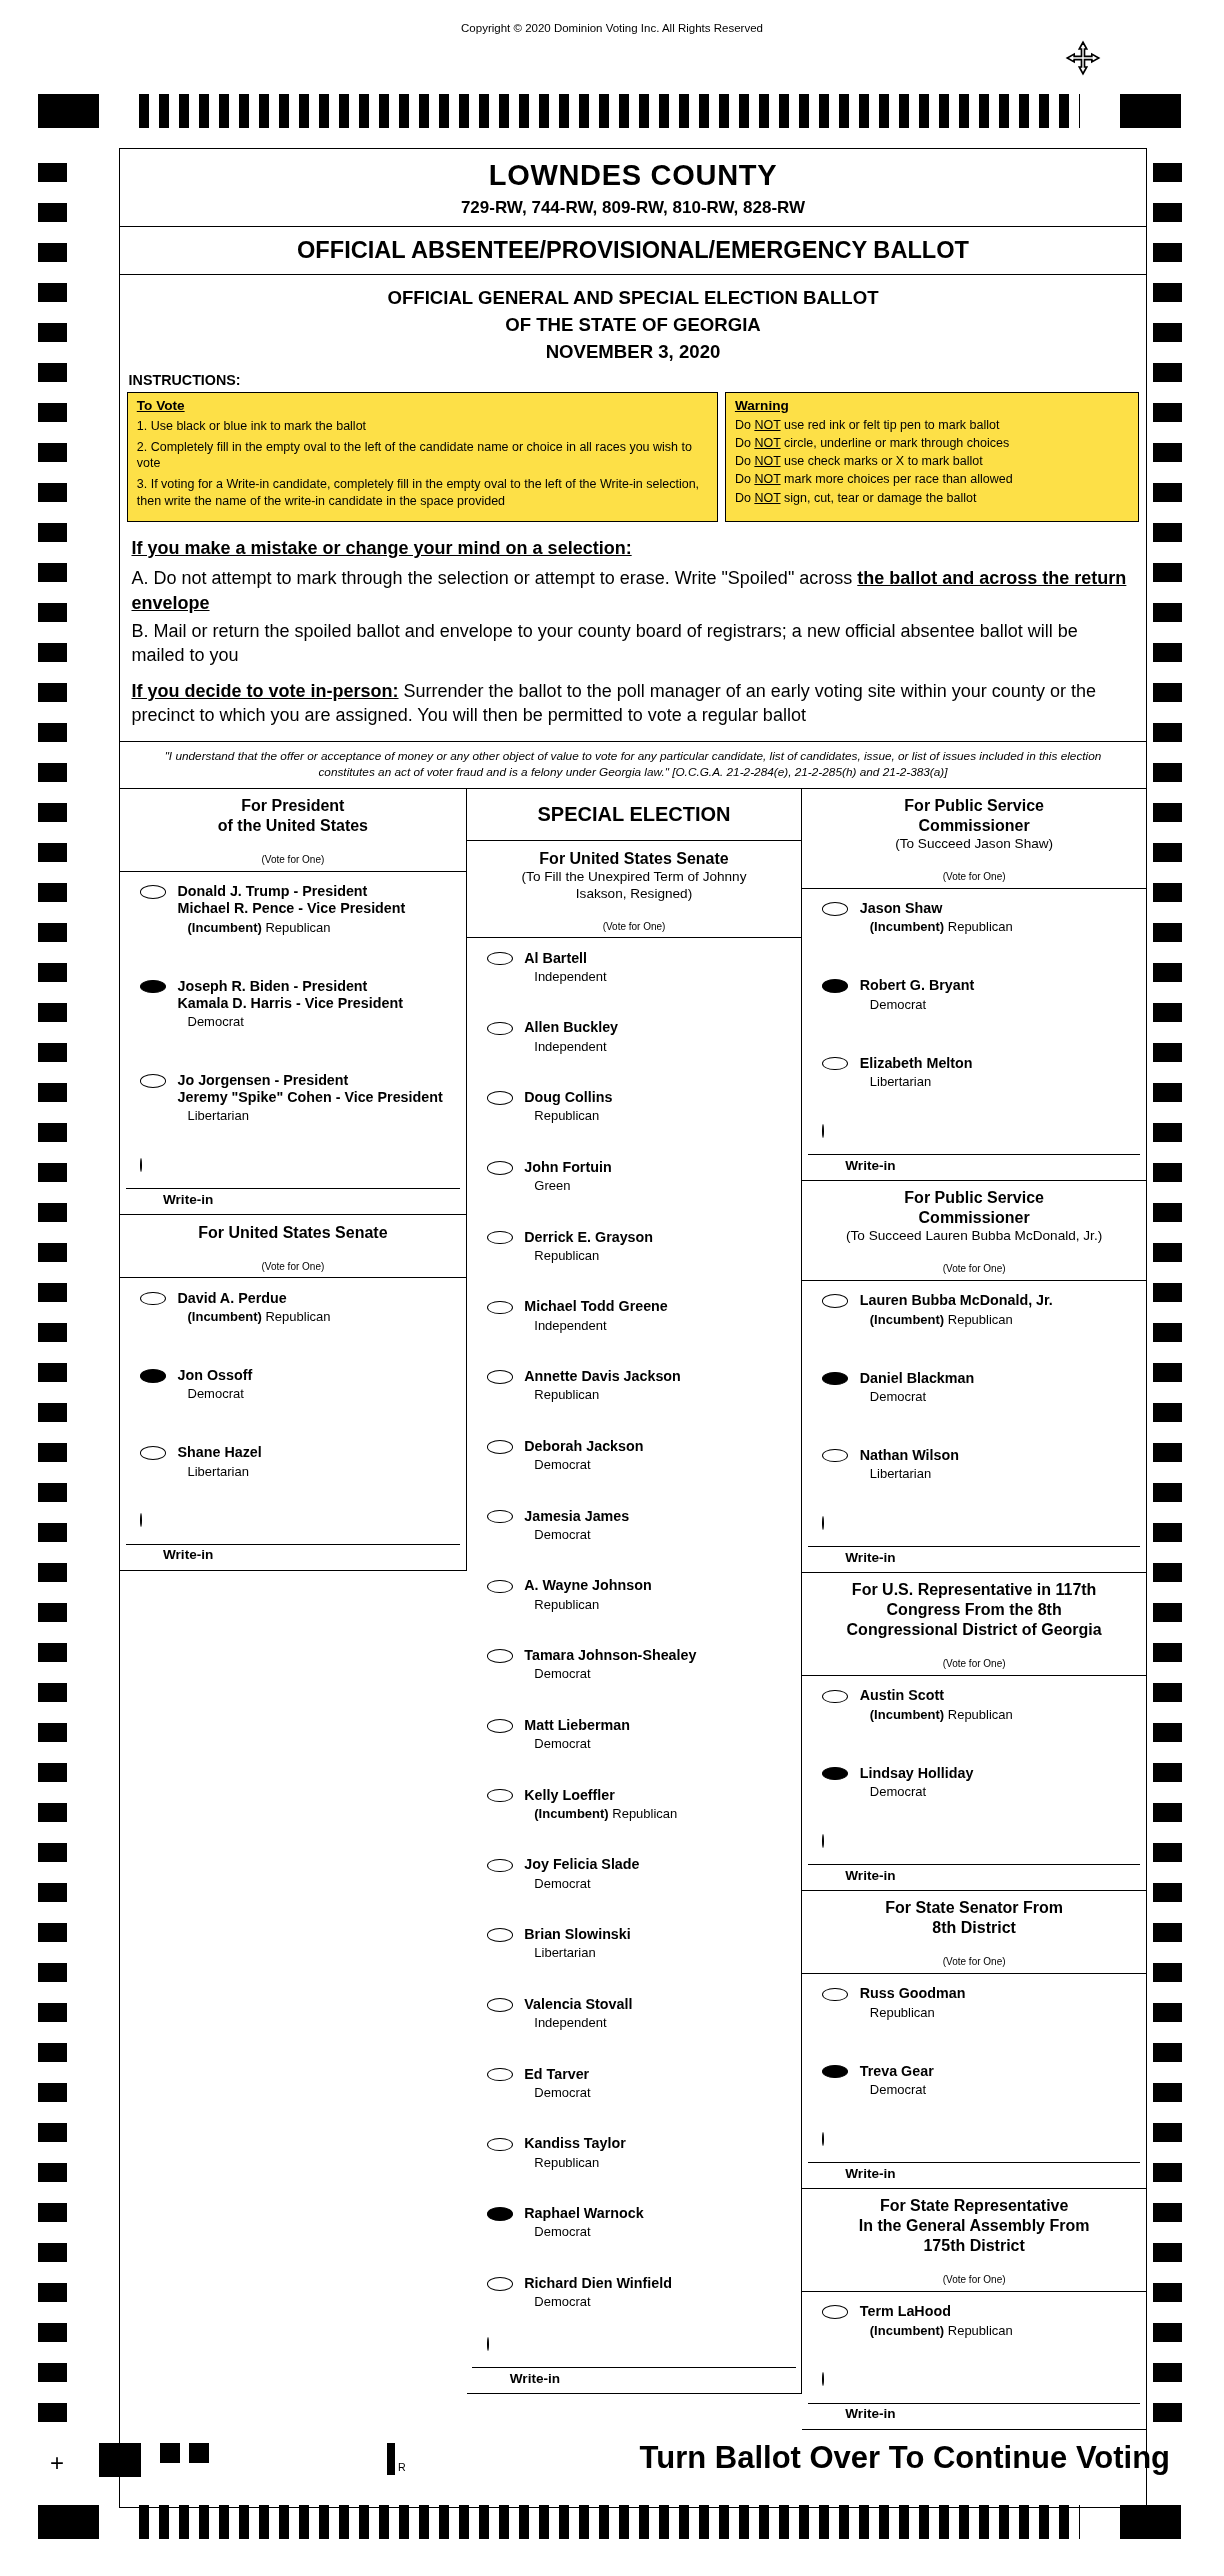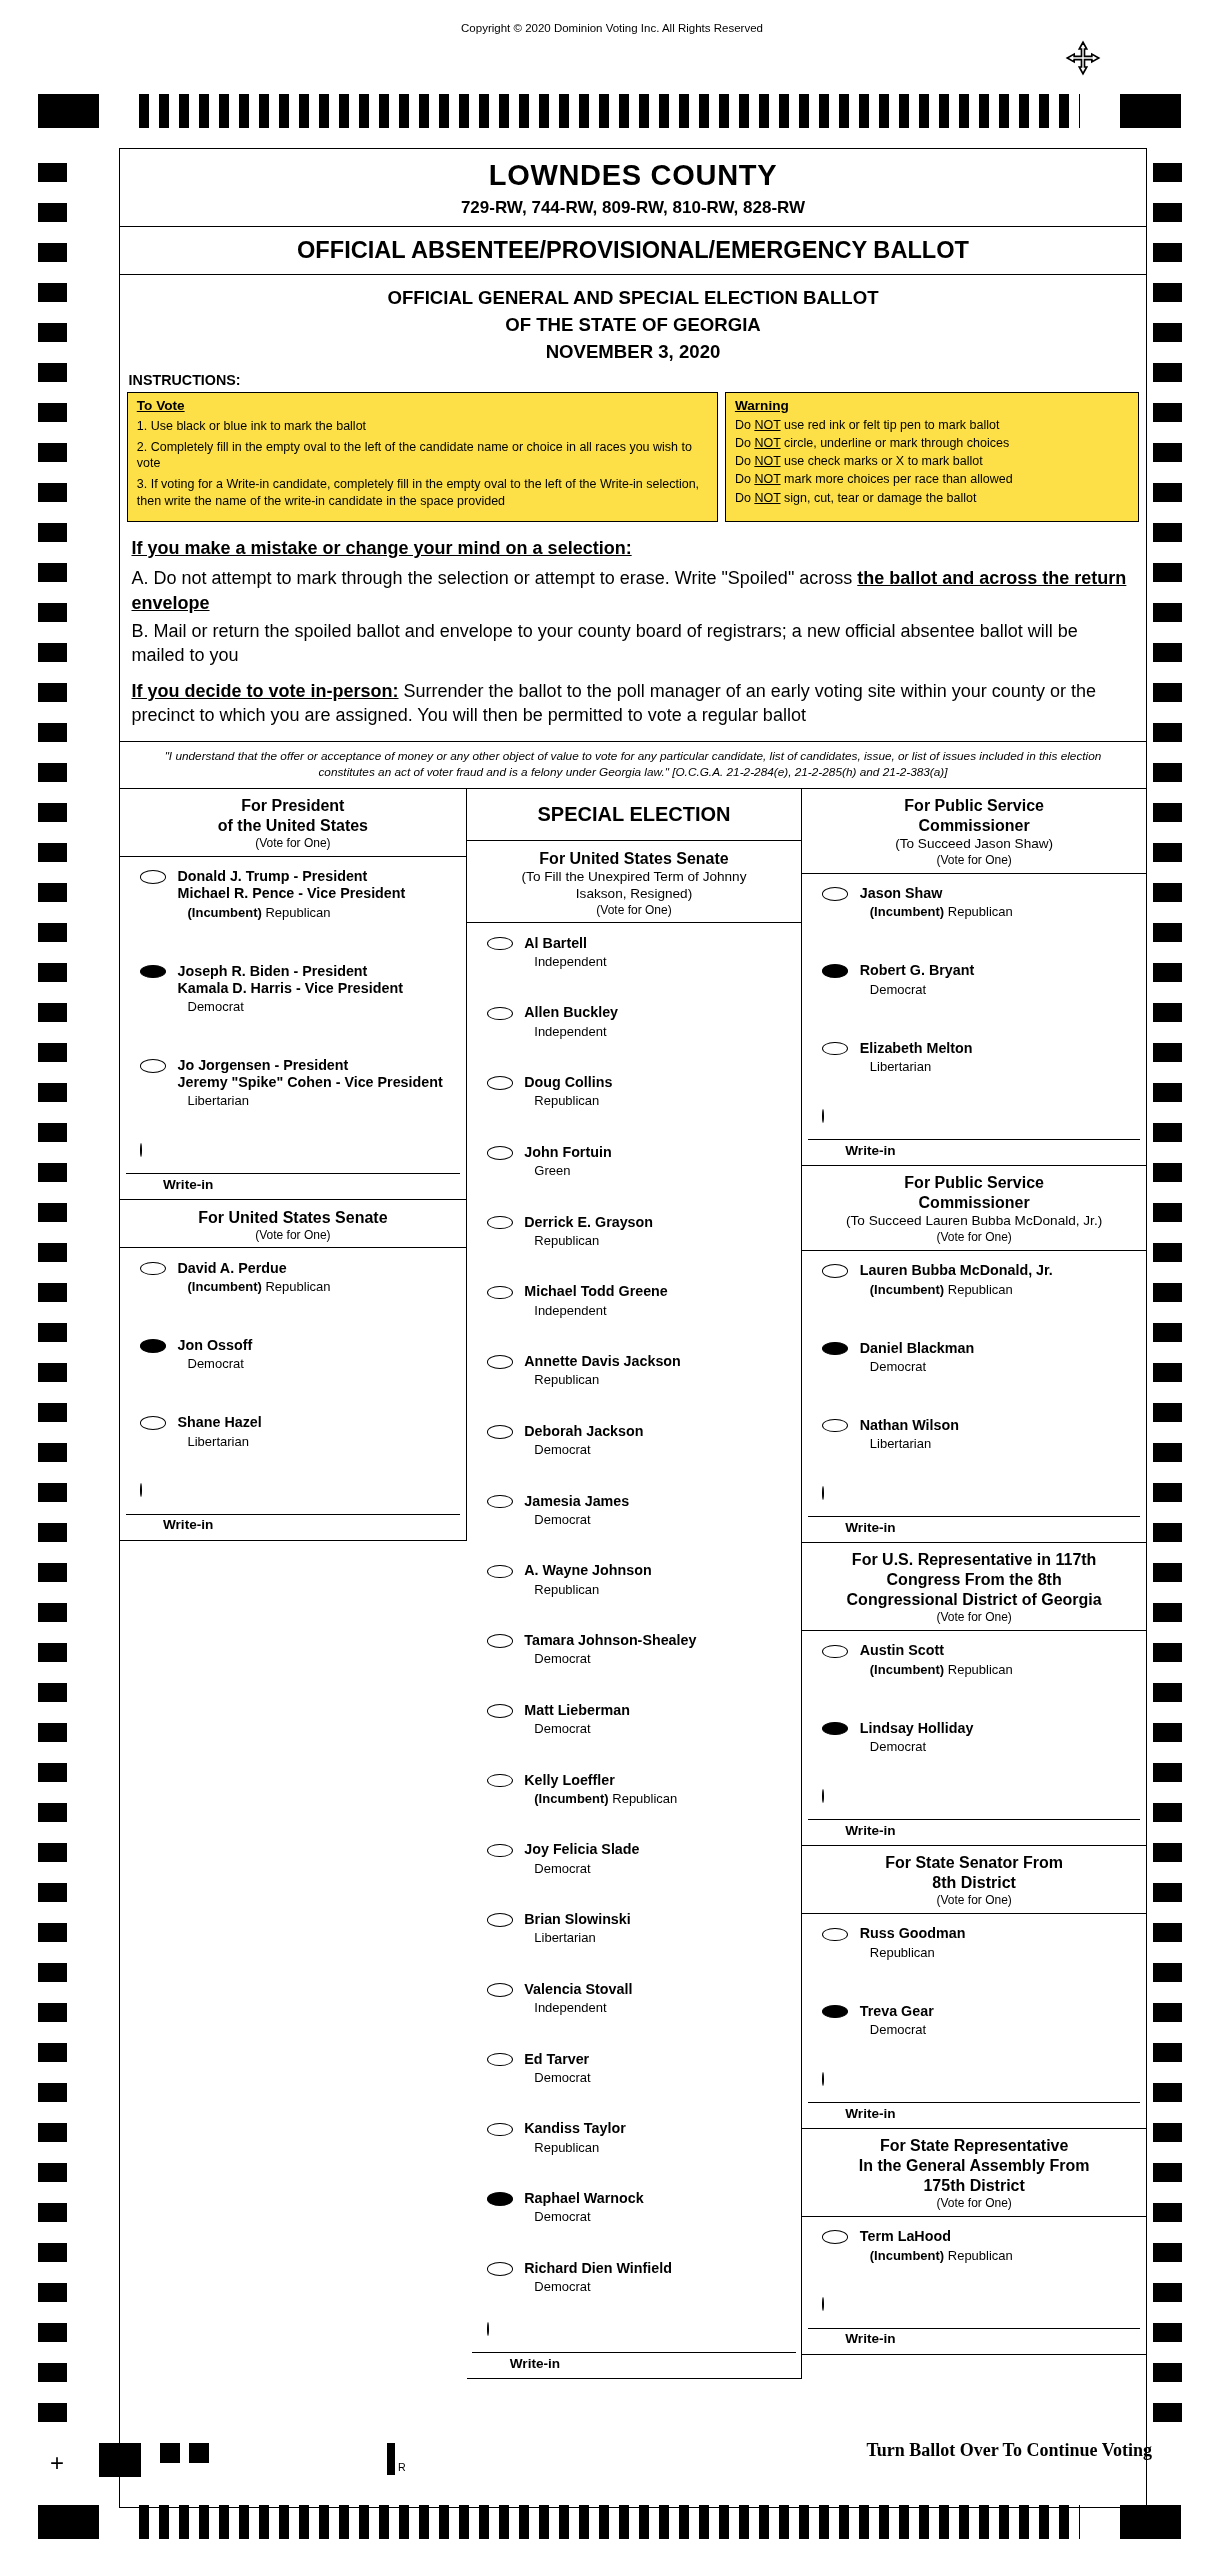--- a/index.html
+++ b/index.html
@@ -49,36 +49,36 @@
   .columns { display:flex; align-items:flex-start; min-height:1718px; }
   .column { position:relative; }
   .col1 { width:33.8%; border-right:1.4px solid #000; }
   .col2 { width:32.7%; border-right:1.4px solid #000; }
   .col3 { width:33.5%; }
   .special-banner { text-align:center; font-size:20px; font-weight:bold; padding:14.3px 4.3px; border-bottom:1.4px solid #000; }
   .contest { border-bottom:1.4px solid #000; }
   .contest-header { text-align:center; padding:7.2px 5.7px 5.7px; border-bottom:1.1px solid #000; }
   .contest-title { font-size:16px; font-weight:bold; line-height:1.25; }
   .contest-sub { font-size:13.6px; line-height:1.25; }
-  .contest-vote { font-size:12px; margin-top:0; }
+  .contest-vote { font-size:10px; margin-top:18px; }
   .candidate { display:flex; padding:11.5px 5.7px 24px 20px; }
   .col1 .candidate, .col3 .candidate { padding-bottom:31.5px; }
   .oval { flex:none; width:26px; height:13.6px; border:1.8px solid #000; border-radius:50%; background:#fff; margin-top:2.1px; }
   .oval.filled { background:#000; }
   .cand-text { margin-left:11.5px; }
   .cand-name { font-size:14.3px; font-weight:bold; line-height:1.2; }
   .cand-party { font-size:13px; margin-top:2.1px; padding-left:10px; }
   .incumbent { font-weight:bold; margin-right:3.6px; }
   .incumbent:empty { margin-right:0; }
   .writein-oval-row { padding:4.3px 5.7px 14.3px 20px; }
   .writein-rule { border-top:1.8px solid #000; margin:2.9px 5.7px 0; }
   .writein-label { font-size:13.6px; font-weight:bold; padding:2.9px 0 7.2px 43px; }
 
   
-  .turn { position:absolute; top:2440px; right:72px; font-size:18px; font-weight:bold;font-family:Liberation Serif, serif; }
+  .turn { position:absolute; top:2440px; right:54px; font-size:31px; font-weight:bold; }
   .plus-mark { position:absolute; top:2449px; left:50px; font-size:24px; }
   .reg-bar-big { position:absolute; top:2443px; left:99px; width:42px; height:34px; background:#000; }
   .reg-sq1 { position:absolute; top:2443px; left:160px; width:20px; height:20px; background:#000; }
   .reg-sq2 { position:absolute; top:2443px; left:189px; width:20px; height:20px; background:#000; }
   .reg-bar-small { position:absolute; top:2443px; left:387px; width:7.9px; height:31.5px; background:#000; }
   .reg-r { position:absolute; top:2461px; left:398px; font-size:10.7px; }
 </style>
 </head>
 <body>
 

